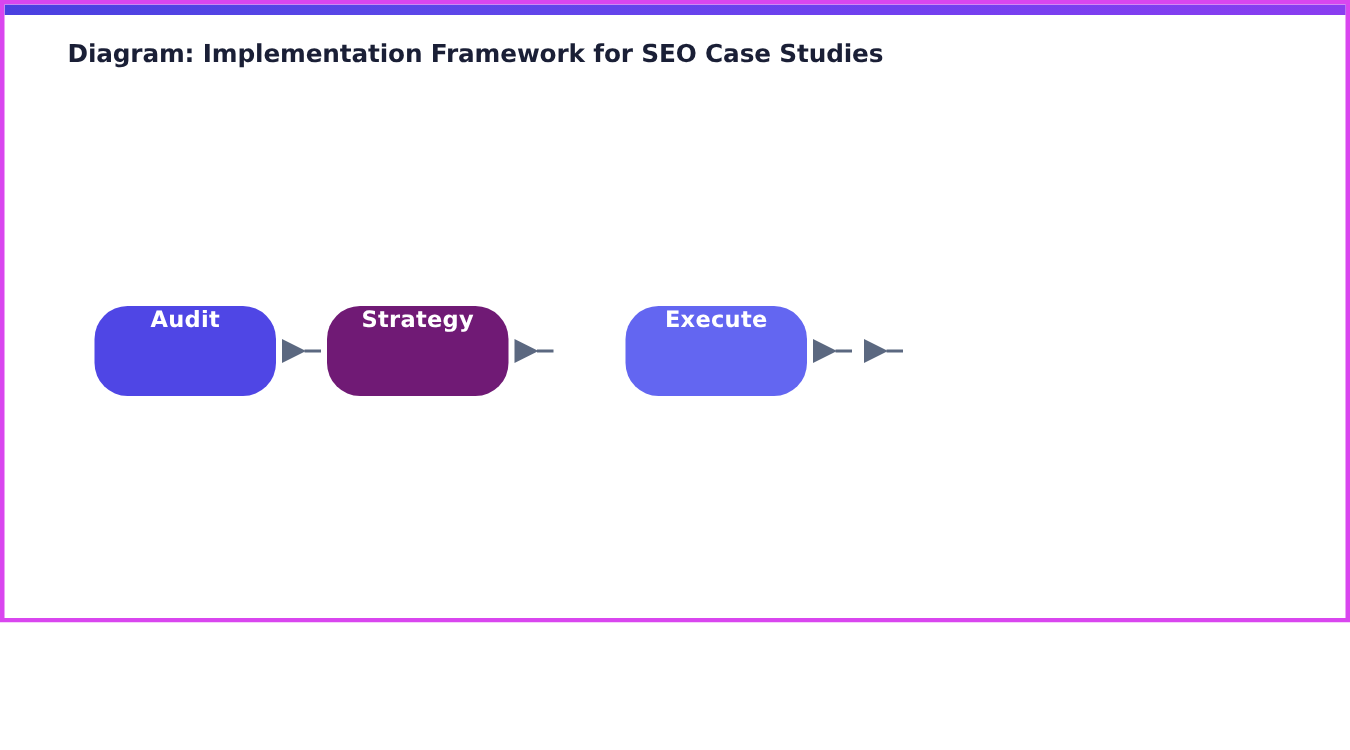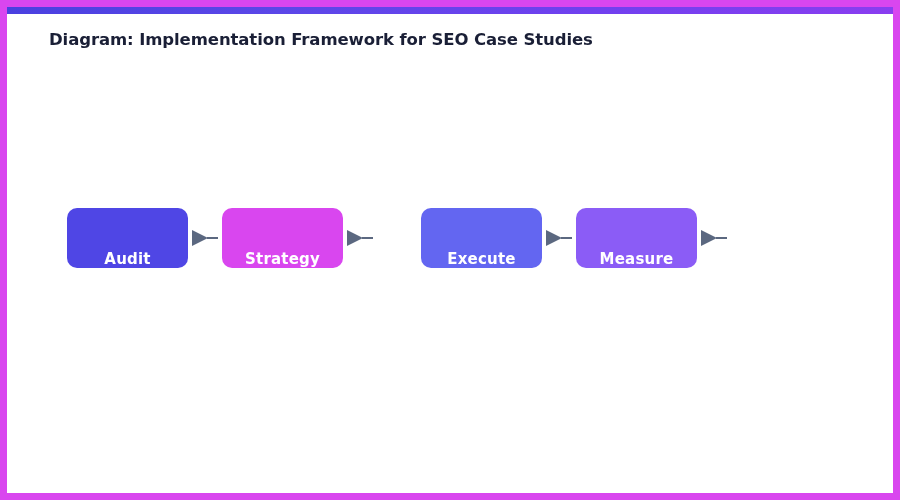--- a/index.html
+++ b/index.html
@@ -8,24 +8,24 @@
     padding: 0;
     background: #ffffff;
   }
   body {
     font-family: "DejaVu Sans", "Liberation Sans", sans-serif;
   }
 
   #canvas {
     position: relative;
     width: 900px;
-    height: 500px;
+    height: 415px;
     background: #ffffff;
     box-sizing: border-box;
-    border: 7px solid #d946ef;
+    border: 3px solid #d946ef;
     overflow: hidden;
   }
 
   
   #accent-bar {
     position: absolute;
     left: 0;
     top: 0;
     width: 900px;
     height: 7px;
@@ -51,23 +51,23 @@
     top: 201px;
     display: flex;
     flex-direction: row;
     align-items: center;
     height: 60px;
   }
 
   .flow-node {
     width: 121px;
     height: 60px;
-    border-radius: 10px;
+    border-radius: 22px;
     display: flex;
-    align-items: flex-end;
+    align-items: flex-start;
     justify-content: center;
     box-sizing: border-box;
   }
 
   .flow-node-label {
     font-size: 15px;
     font-weight: bold;
     color: #ffffff;
     letter-spacing: 0.2px;
     white-space: nowrap;
@@ -107,41 +107,38 @@
   <div id="flow-row">
       <div class="flow-node" style="background: rgb(79, 70, 229);">
         <span class="flow-node-label" style="color: rgb(255, 255, 255);">Audit</span>
       </div>
       <div class="flow-arrow">
         <svg width="30" height="22" viewBox="0 0 30 22">
           <polygon points="2,3 18,11 2,19" fill="#5b6880"></polygon>
           <rect x="17" y="10" width="11" height="2" fill="#5b6880"></rect>
         </svg>
       </div>
-      <div class="flow-node" style="background: #d946ef;">
+      <div class="flow-node" style="background: #701a75;">
         <span class="flow-node-label" style="color: rgb(255, 255, 255);">Strategy</span>
       </div>
       <div class="flow-arrow">
         <svg width="30" height="22" viewBox="0 0 30 22">
           <polygon points="2,3 18,11 2,19" fill="#5b6880"></polygon>
           <rect x="17" y="10" width="11" height="2" fill="#5b6880"></rect>
         </svg>
       </div>
       <div class="flow-node" style="background: rgb(99, 102, 241); margin-left: 44px;">
         <span class="flow-node-label" style="color: rgb(255, 255, 255);">Execute</span>
       </div>
       <div class="flow-arrow">
         <svg width="30" height="22" viewBox="0 0 30 22">
           <polygon points="2,3 18,11 2,19" fill="#5b6880"></polygon>
           <rect x="17" y="10" width="11" height="2" fill="#5b6880"></rect>
         </svg>
       </div>
-      <div class="flow-node" style="background: rgb(139, 92, 246);">
-        <span class="flow-node-label" style="color: rgb(255, 255, 255);">Measure</span>
-      </div>
       <div class="flow-arrow">
         <svg width="30" height="22" viewBox="0 0 30 22">
           <polygon points="2,3 18,11 2,19" fill="#5b6880"></polygon>
           <rect x="17" y="10" width="11" height="2" fill="#5b6880"></rect>
         </svg>
       </div>
     </div>
 
 
 </div>

